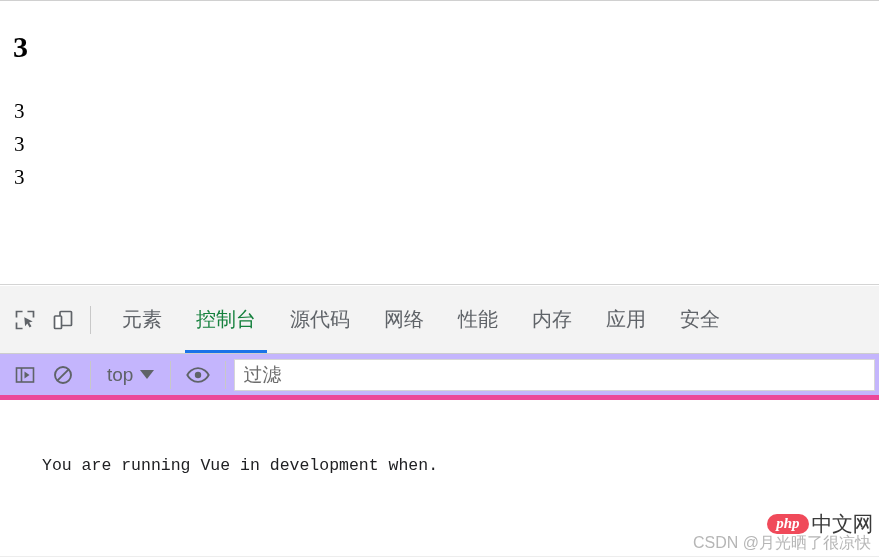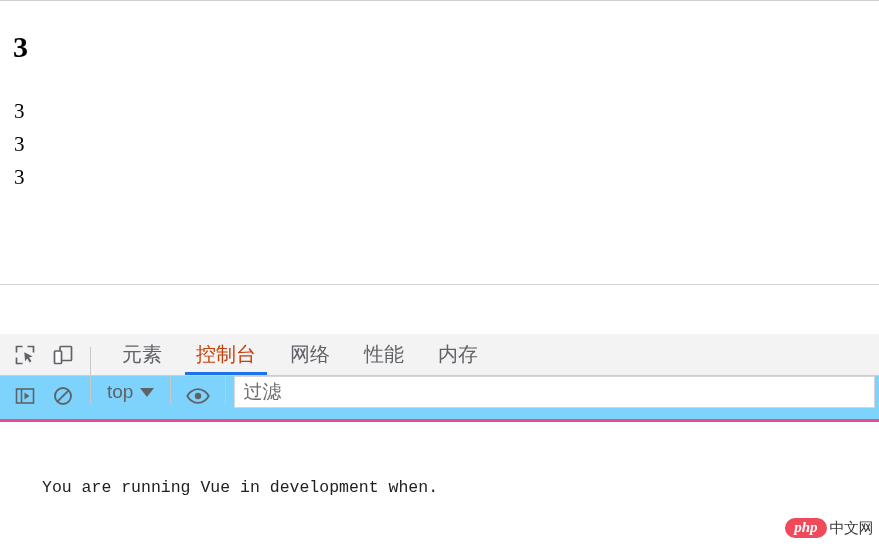--- a/index.html
+++ b/index.html
@@ -68,27 +68,26 @@
     height: 273px;
     background: #ffffff;
     box-sizing: border-box;
     overflow: hidden;
   }
 
   
   .dt-tabbar {
     position: relative;
     display: flex;
-    align-items: flex-end;
-    height: 42px;
+    align-items: center;
+    height: 68px;
     background: #f3f3f3;
     border-bottom: 1px solid #cdcdcd;
     box-sizing: border-box;
     white-space: nowrap;
-    margin-top: 48px;
   }
   .dt-icon-btn {
     display: flex;
     align-items: center;
     justify-content: center;
     width: 38px;
     height: 40px;
     cursor: pointer;
     flex: 0 0 auto;
   }
@@ -112,39 +111,39 @@
     display: flex;
     align-items: center;
     padding: 0 17px;
     font-family: "Liberation Sans", sans-serif;
     font-size: 20px;
     color: #5f6368;
     cursor: pointer;
     flex: 0 0 auto;
   }
   .dt-tab.active {
-    color: #c2410c;
+    color: #15803d;
   }
   .dt-tab.active::after {
     content: "";
     position: absolute;
     left: 6px;
     right: 6px;
     bottom: 0;
     height: 3px;
     background: #1a73e8;
   }
 
   
   .dt-filterbar {
     display: flex;
-    align-items: flex-start;
+    align-items: center;
     height: 46px;
-    background: #7dd3fc;
-    border-bottom: 3px solid #ec4899;
+    background: #c4b5fd;
+    border-bottom: 5px solid #ec4899;
     box-sizing: border-box;
     white-space: nowrap;
   }
   .ctx-select {
     display: flex;
     align-items: center;
     gap: 7px;
     padding: 0 8px;
     height: 32px;
     font-family: "Liberation Sans", sans-serif;
@@ -229,21 +228,21 @@
     font-family: "Liberation Serif", serif;
     font-style: italic;
     font-weight: bold;
     font-size: 15px;
     line-height: 1;
     padding: 2px 9px 3px;
     border-radius: 11px;
   }
   .wm-cn {
     font-family: "Liberation Sans", sans-serif;
-    font-size: 15px;
+    font-size: 21px;
     color: #3a3a3a;
     letter-spacing: -0.5px;
   }
 </style>
 </head>
 <body>
 
 <div id="root">
 
   <div class="page-viewport">
@@ -269,23 +268,26 @@
           <rect x="9" y="3.5" width="11.5" height="14" rx="0.8" fill="none" stroke="#5f6368" stroke-width="1.7"></rect>
           <rect x="3.5" y="8" width="7" height="12.5" rx="0.8" fill="#ffffff" stroke="#5f6368" stroke-width="1.7"></rect>
         </svg>
       </div>
 
       <div class="dt-sep"></div>
 
       <div class="dt-tabs">
         <div class="dt-tab">元素</div>
         <div class="dt-tab active">控制台</div>
+        <div class="dt-tab">源代码</div>
         <div class="dt-tab">网络</div>
         <div class="dt-tab">性能</div>
         <div class="dt-tab">内存</div>
+        <div class="dt-tab">应用</div>
+        <div class="dt-tab">安全</div>
       </div>
     </div>
 
     <div class="dt-filterbar">
 
       <div class="dt-icon-btn" style="margin-left:6px;">
         <svg width="22" height="22" viewBox="0 0 22 22" aria-hidden="true">
           <rect x="2.5" y="4" width="17" height="14" fill="none" stroke="#5f6368" stroke-width="1.6"></rect>
           <line x1="7.5" y1="4" x2="7.5" y2="18" stroke="#5f6368" stroke-width="1.6"></line>
           <path d="M10.5 7.6l5 3.4-5 3.4z" fill="#5f6368"></path>
@@ -327,14 +329,17 @@
         
       </div>
 
     </div>
   </div>
 
   <div class="wm-logo">
     <span class="wm-php">php</span>
     <span class="wm-cn">中文网</span>
   </div>
+  <div class="watermark">
+    <span class="wm-text">CSDN @月光晒了很凉快</span>
+  </div>
 
 </div>
 
 </body></html>

